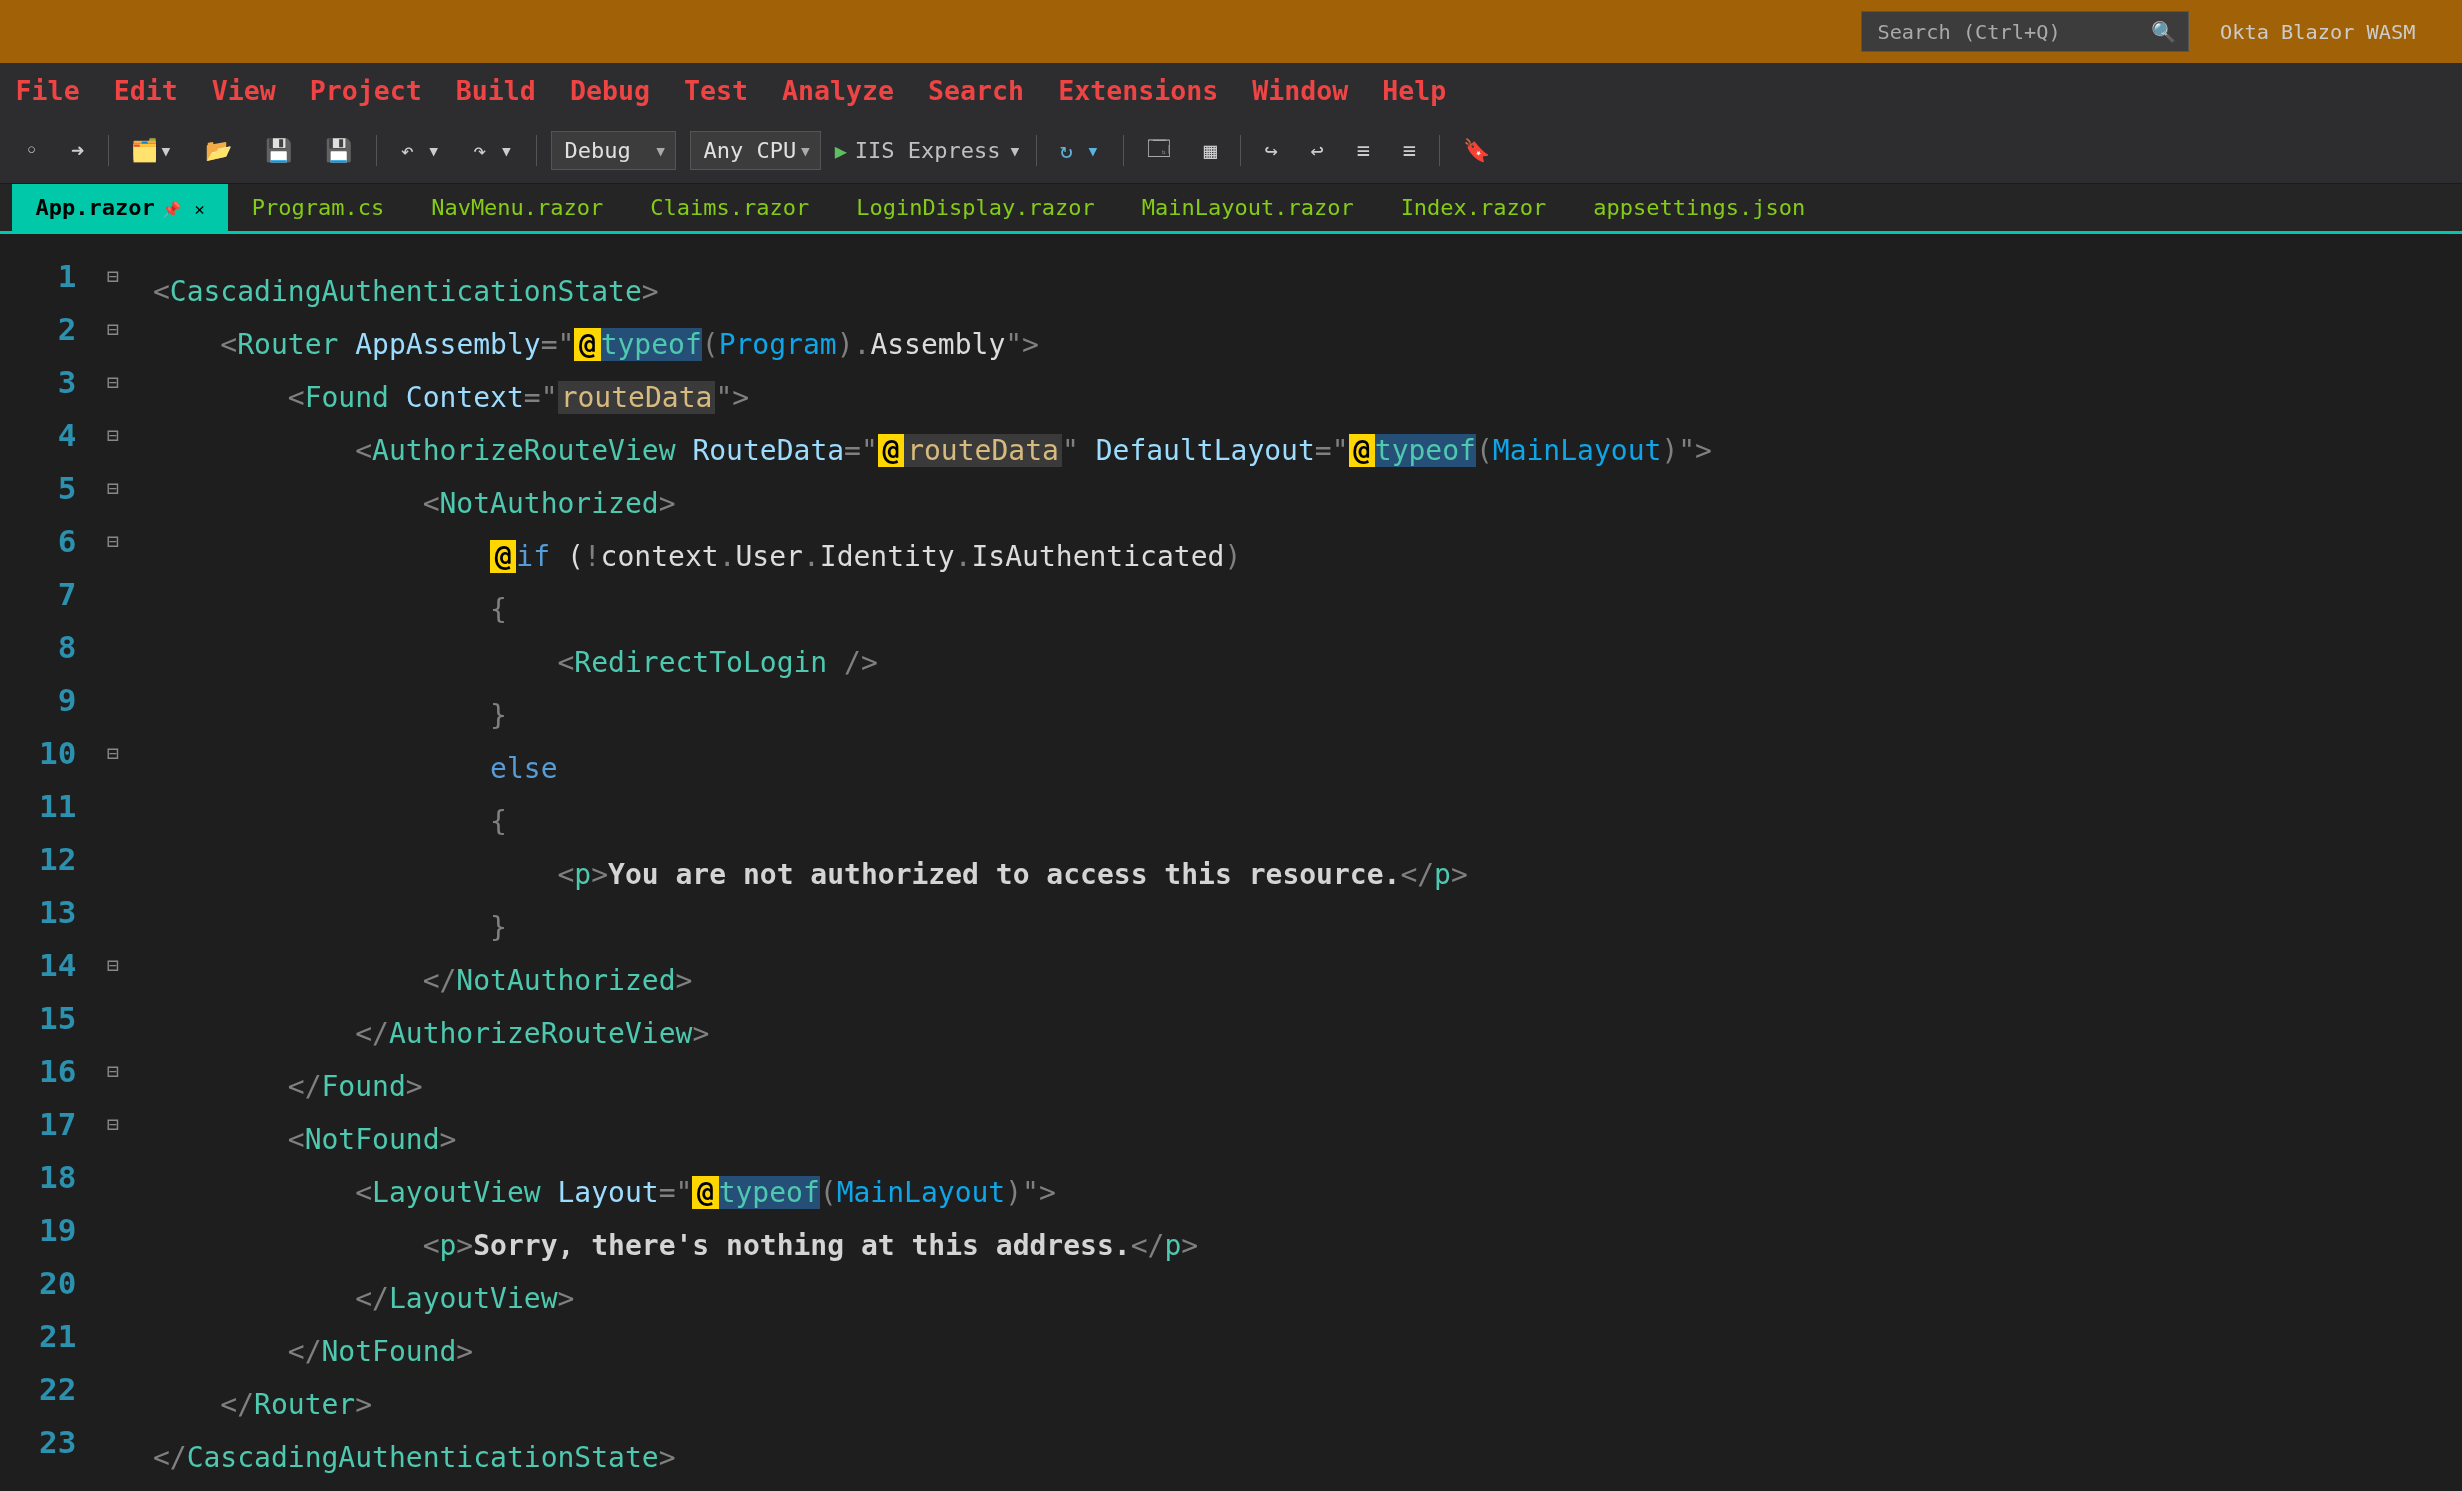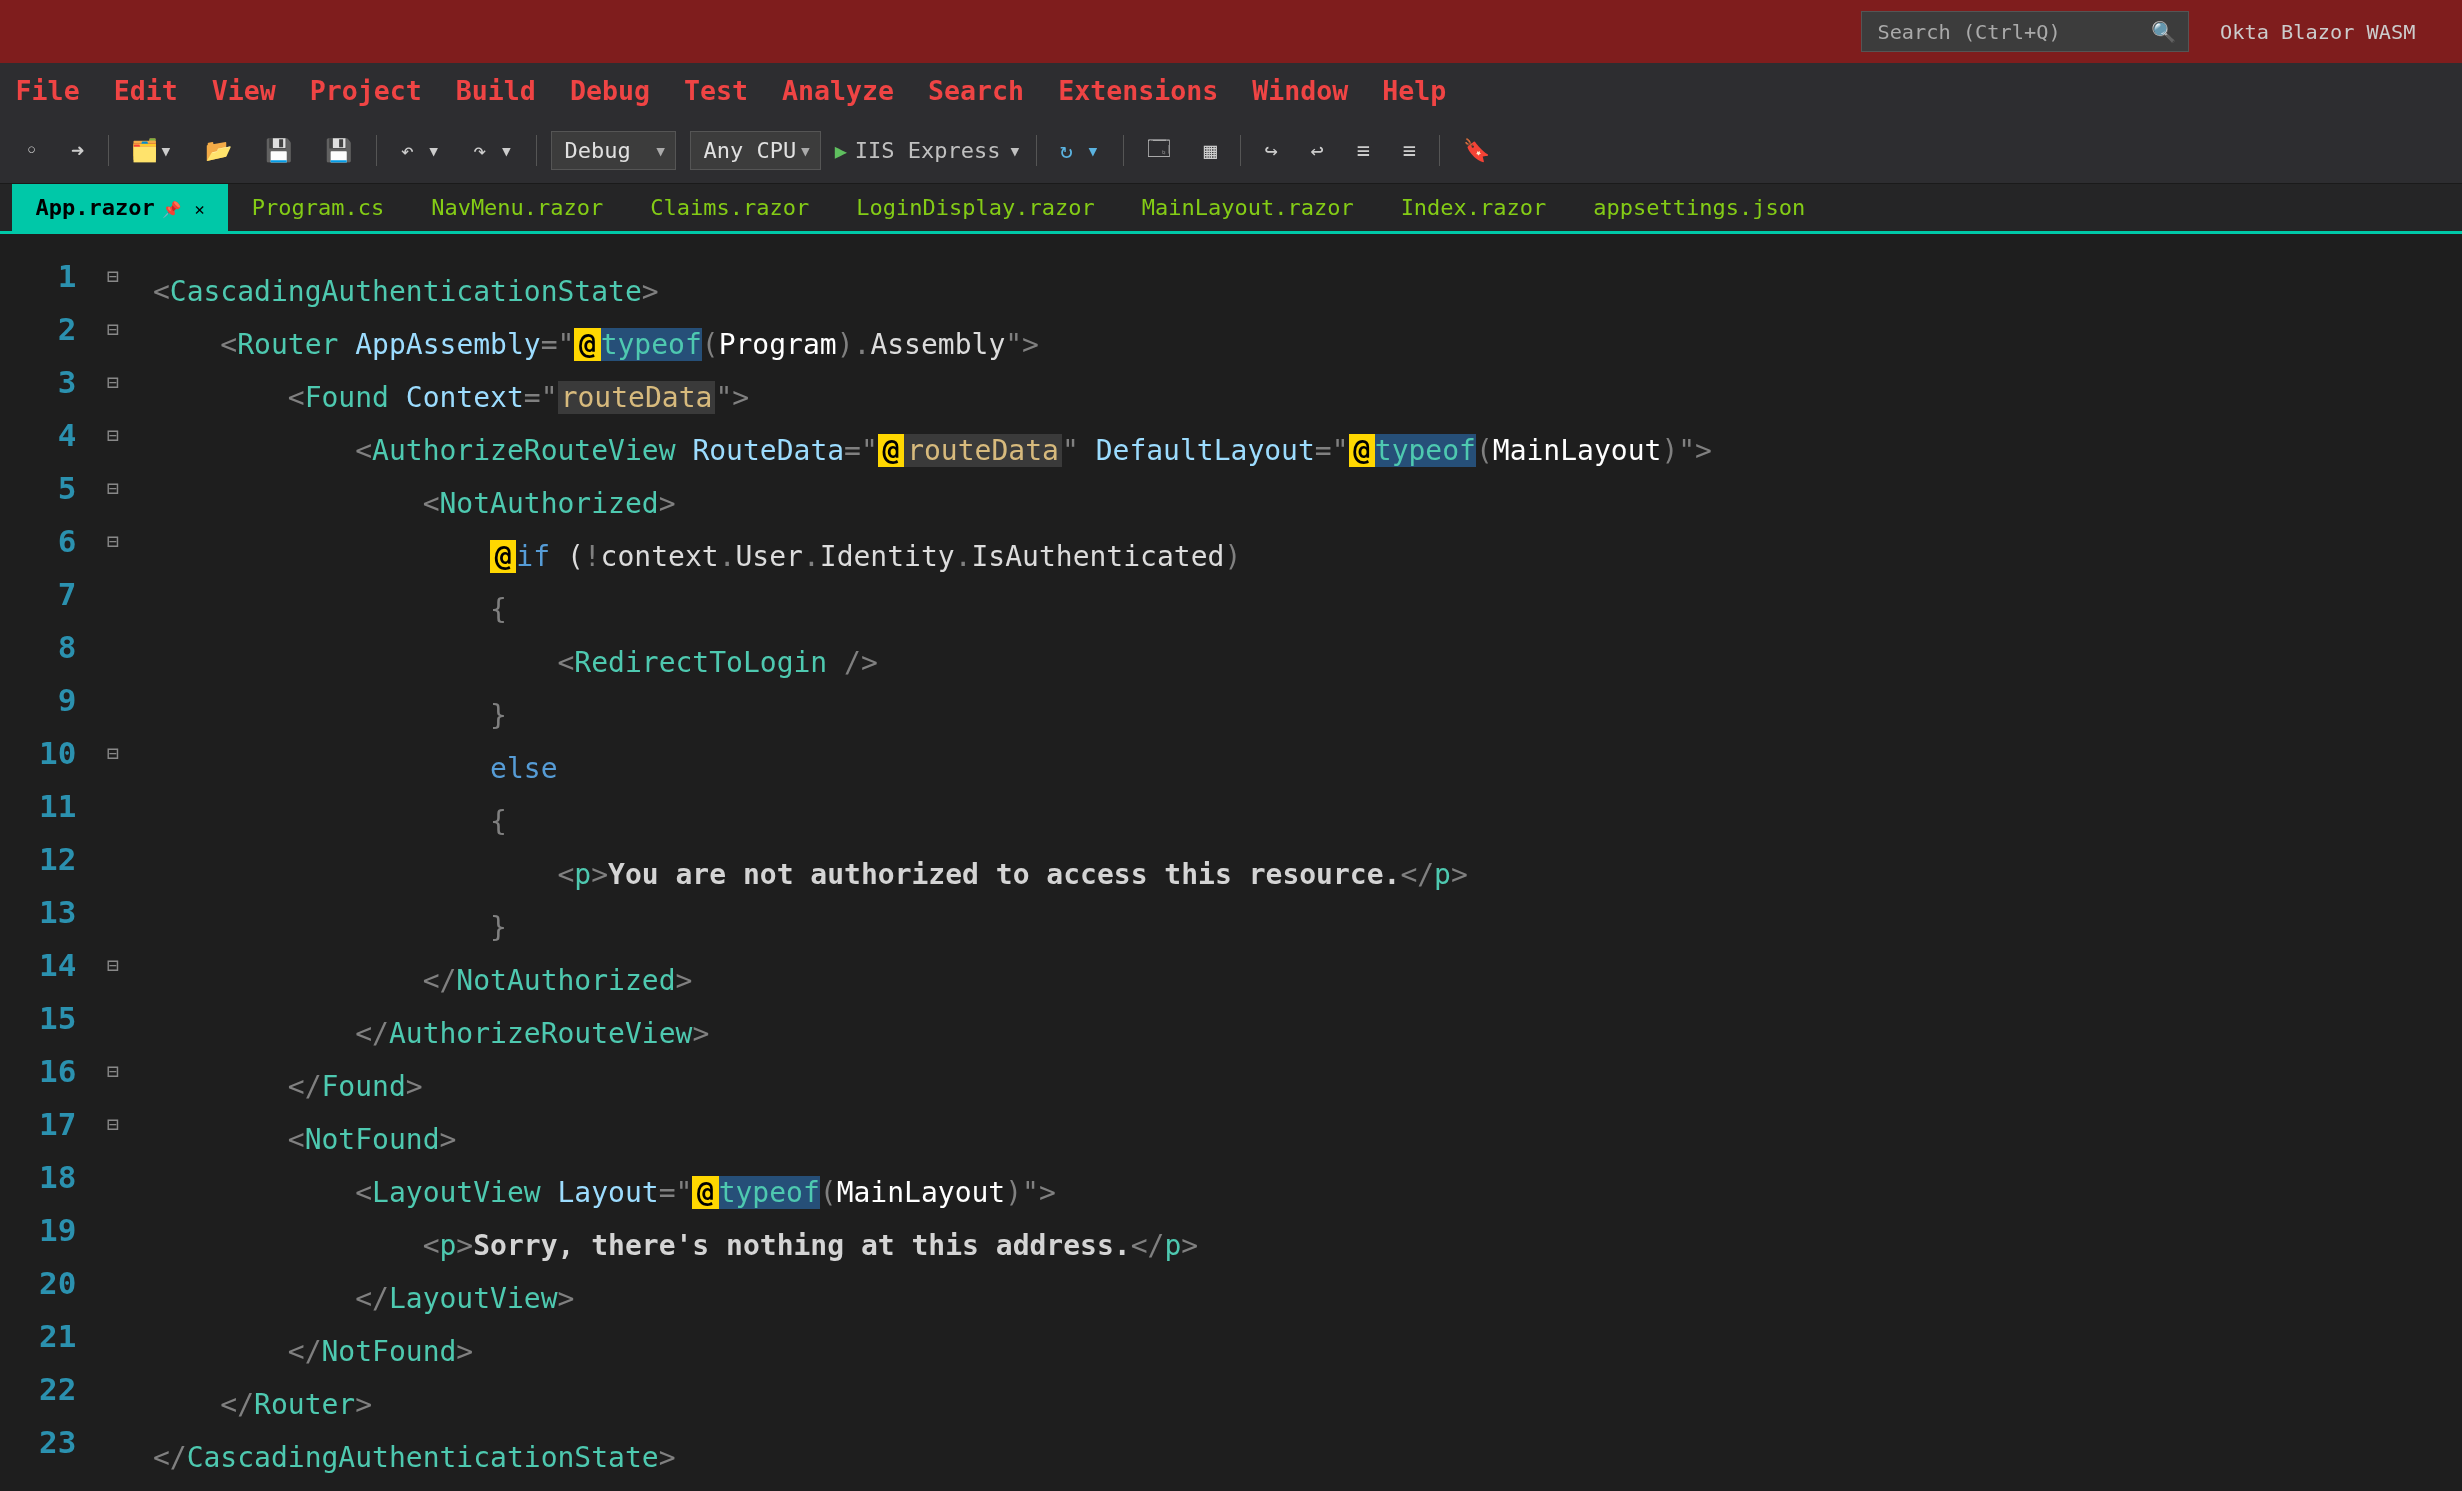--- a/index.html
+++ b/index.html
@@ -10,21 +10,21 @@
   width:2462px;
   height:1491px;
   overflow:hidden;
   font-size:22px;
 }
 .titlebar {
   display:flex;
   align-items:center;
   justify-content:flex-end;
   padding:24px 31px;
-  background:#7f1d1d;
+  background:#a16207;
   height:63px;
   gap:15.6px;
 }
 .search-box {
   background:#3c3c3c;
   border:0.8px solid #555;
   padding:7.8px 39px 7.8px 15.6px;
   color:#aaa;
   width:328px;
   position:relative;
@@ -146,21 +146,21 @@
   white-space:pre;
   line-height:53px;
   font-size:28px;
 }
 .c-punct{color:#808080;}
 .c-tag  {color:#4ec9b0;}
 .c-attr {color:#9cdcfe;}
 .c-str  {color:#d7ba7d;background:#3a3a3a;padding:0 3.1px;}
 .c-at   {color:#000;background:#ffd700;font-weight:bold;padding:0 4.7px;}
 .c-kw   {color:#569cd6;}
-.c-type {color:#ffffff;}
+.c-type {color:#0ea5e9;}
 .c-id   {color:#dcdcdc;}
 .c-txt  {color:#d4d4d4;font-weight:600;}
 .c-hl   {background:#264f78;color:#4ec9b0;}
 </style>
 </head>
 <body>
 
 <div class="titlebar">
   <div class="search-box">
     <span>Search (Ctrl+Q)</span>

